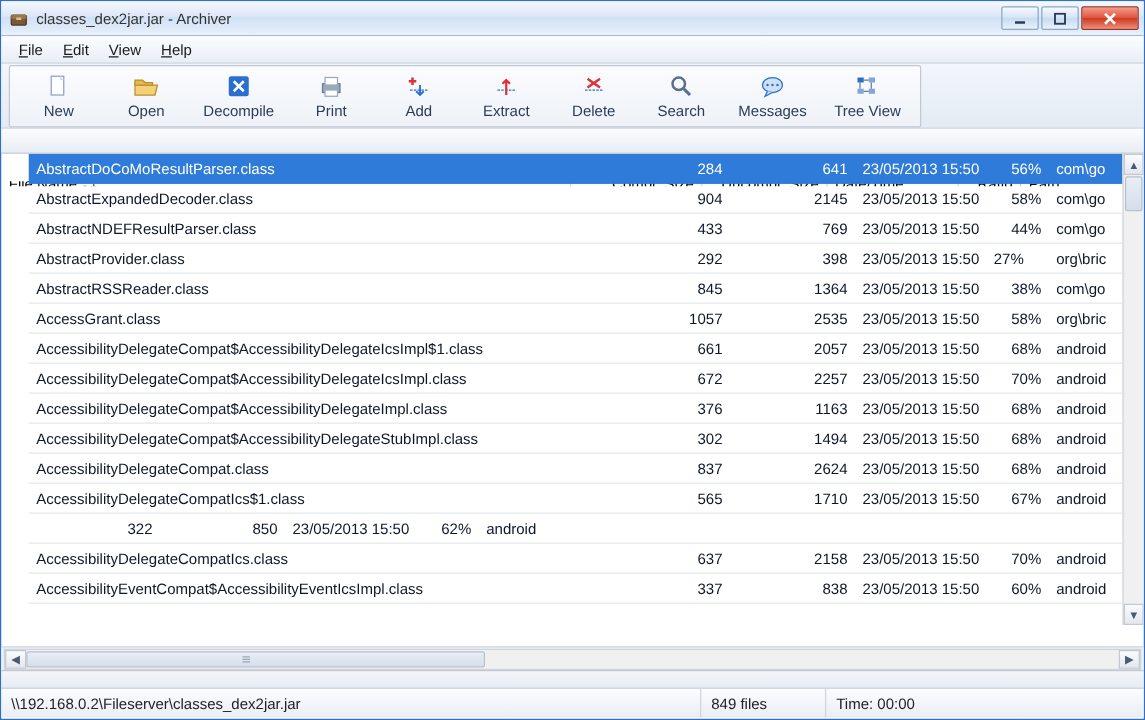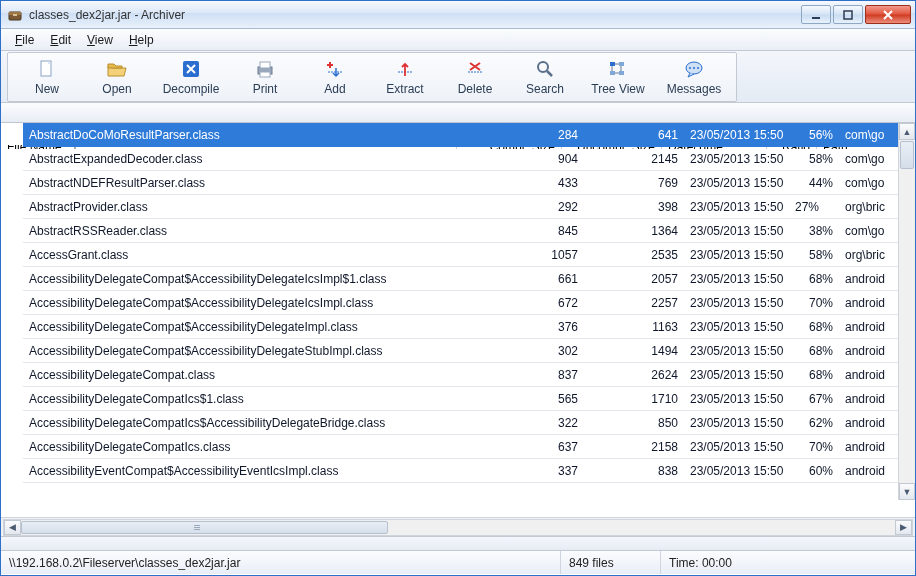--- a/index.html
+++ b/index.html
@@ -256,40 +256,40 @@
           <svg width="22" height="20">
             <circle cx="9" cy="8" r="5" fill="none" stroke="#5a6f8c" stroke-width="2"></circle>
             <line x1="13" y1="12" x2="18" y2="17" stroke="#5a6f8c" stroke-width="2.5"></line>
           </svg>
         </span>
       <span>Search</span>
     </div>
     <div class="tbtn" style="width:76px">
       <span class="ico">
           <svg width="22" height="20">
+            <ellipse cx="11" cy="9" rx="8" ry="6" fill="#cfe0f5" stroke="#2a6fd0"></ellipse>
+            <circle cx="7" cy="9" r="1" fill="#2a6fd0"></circle>
+            <circle cx="11" cy="9" r="1" fill="#2a6fd0"></circle>
+            <circle cx="15" cy="9" r="1" fill="#2a6fd0"></circle>
+            <path d="M7 14 L5 18 L11 15" fill="#cfe0f5" stroke="#2a6fd0"></path>
+          </svg>
+        </span>
+      <span>Messages</span>
+    </div>
+    <div class="tbtn" style="width:76px">
+      <span class="ico">
+          <svg width="22" height="20">
             <rect x="3" y="3" width="5" height="4" fill="#2a6fd0"></rect>
             <rect x="12" y="3" width="5" height="4" fill="#7fa8d8"></rect>
             <rect x="3" y="12" width="5" height="4" fill="#7fa8d8"></rect>
             <rect x="12" y="12" width="5" height="4" fill="#7fa8d8"></rect>
             <path d="M5 7 L5 12 M8 5 L12 5 M8 14 L12 14 M14 7 L14 12" stroke="#6b7a90"></path>
           </svg>
         </span>
       <span>Tree View</span>
-    </div>
-    <div class="tbtn" style="width:76px">
-      <span class="ico">
-          <svg width="22" height="20">
-            <ellipse cx="11" cy="9" rx="8" ry="6" fill="#cfe0f5" stroke="#2a6fd0"></ellipse>
-            <circle cx="7" cy="9" r="1" fill="#2a6fd0"></circle>
-            <circle cx="11" cy="9" r="1" fill="#2a6fd0"></circle>
-            <circle cx="15" cy="9" r="1" fill="#2a6fd0"></circle>
-            <path d="M7 14 L5 18 L11 15" fill="#cfe0f5" stroke="#2a6fd0"></path>
-          </svg>
-        </span>
-      <span>Messages</span>
     </div>
   </div>
 </div>
 
 <div class="colheader">
   <div class="col col-name">
     <span>File Name</span>
     <span class="sorticon">
       <svg width="14" height="12">
           <text x="0" y="6" font-size="6" fill="#d33">A</text>
@@ -407,21 +407,20 @@
       </div>
       <div class="row">
         <div class="cell col-name">AccessibilityDelegateCompatIcs$1.class</div>
         <div class="cell col-compr" style="text-align:right">565</div>
         <div class="cell col-uncompr" style="text-align:right">1710</div>
         <div class="cell col-date">23/05/2013 15:50</div>
         <div class="cell col-ratio" style="text-align:right">67%</div>
         <div class="cell col-path">android</div>
       </div>
       <div class="row">
-        <div class="cell col-name">AccessibilityDelegateCompatIcs$AccessibilityDelegateBridge.class</div>
         <div class="cell col-compr" style="text-align:right">322</div>
         <div class="cell col-uncompr" style="text-align:right">850</div>
         <div class="cell col-date">23/05/2013 15:50</div>
         <div class="cell col-ratio" style="text-align:right">62%</div>
         <div class="cell col-path">android</div>
       </div>
       <div class="row">
         <div class="cell col-name">AccessibilityDelegateCompatIcs.class</div>
         <div class="cell col-compr" style="text-align:right">637</div>
         <div class="cell col-uncompr" style="text-align:right">2158</div>

